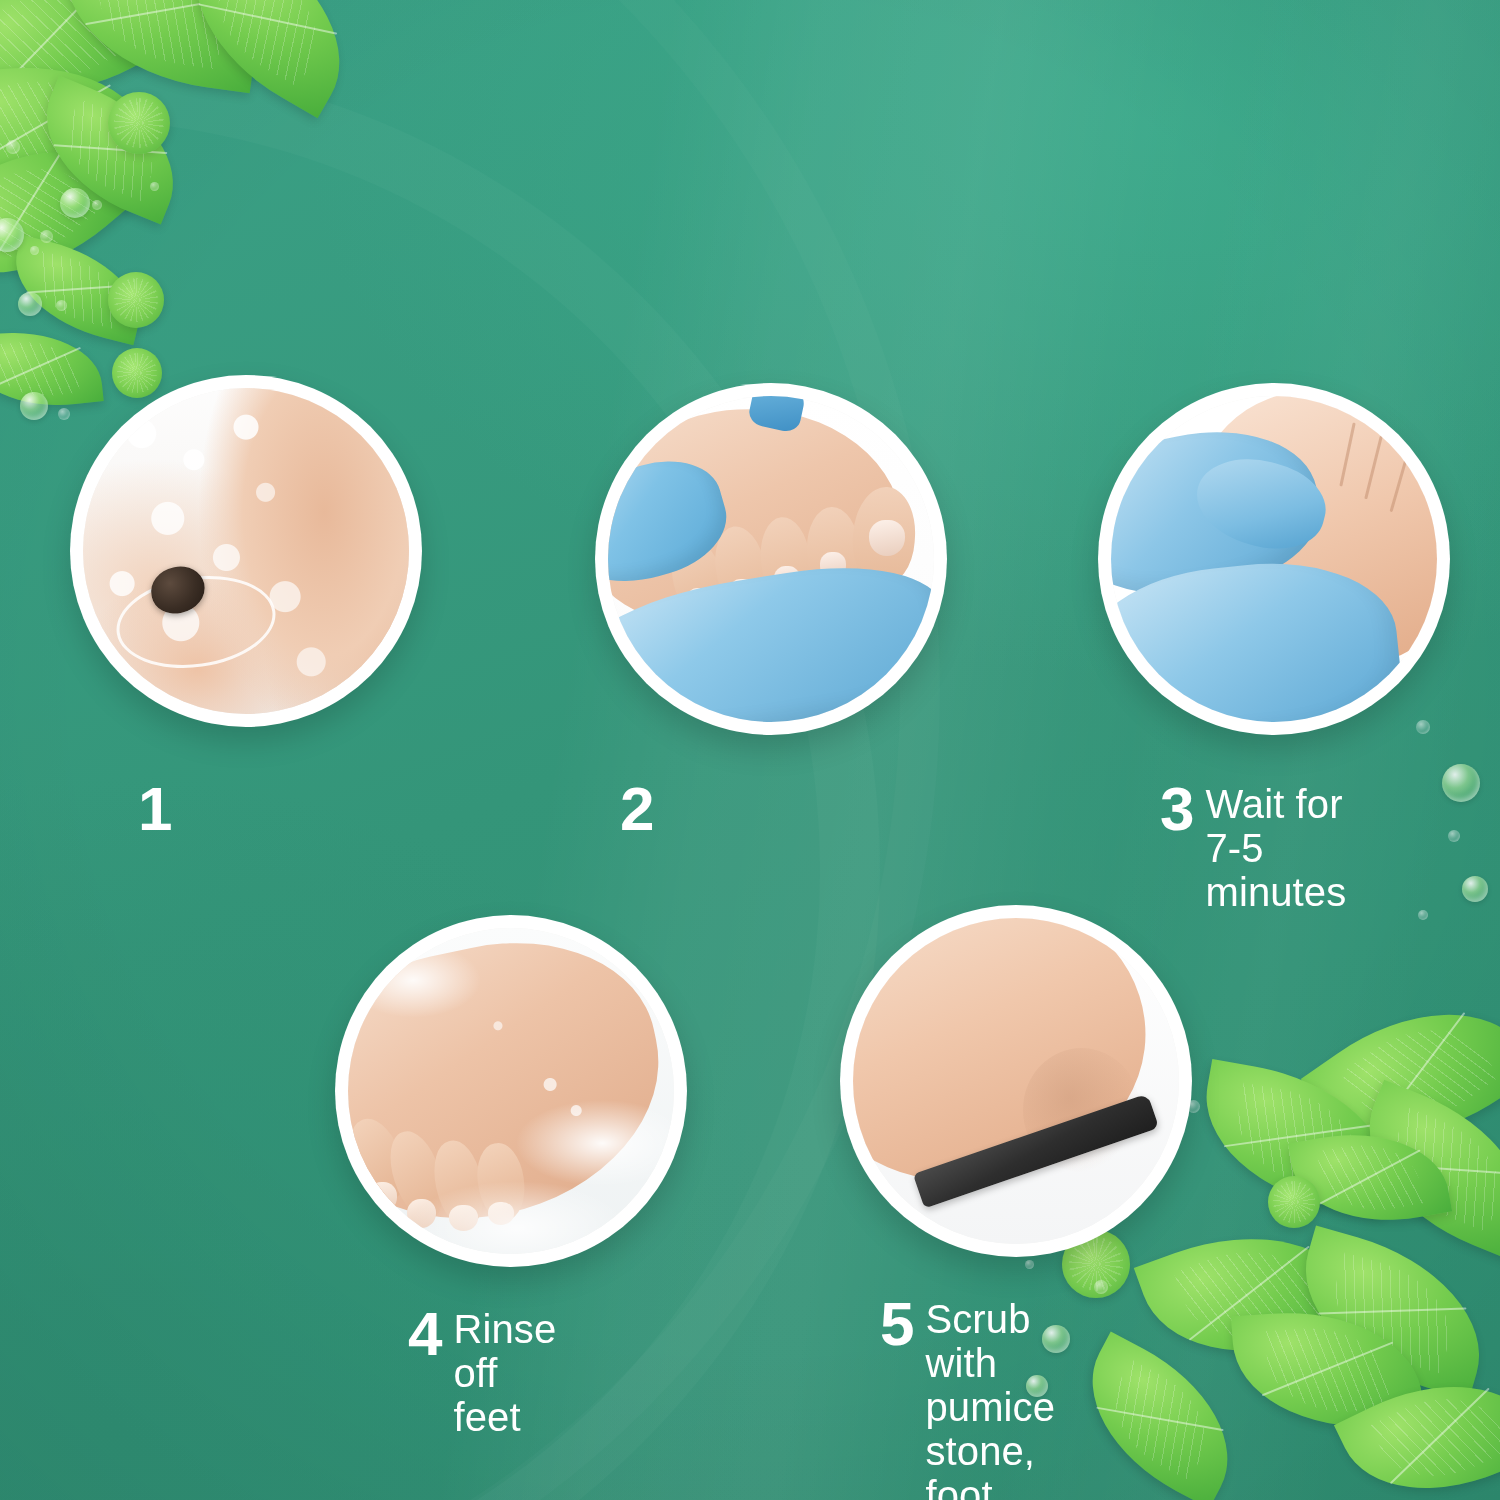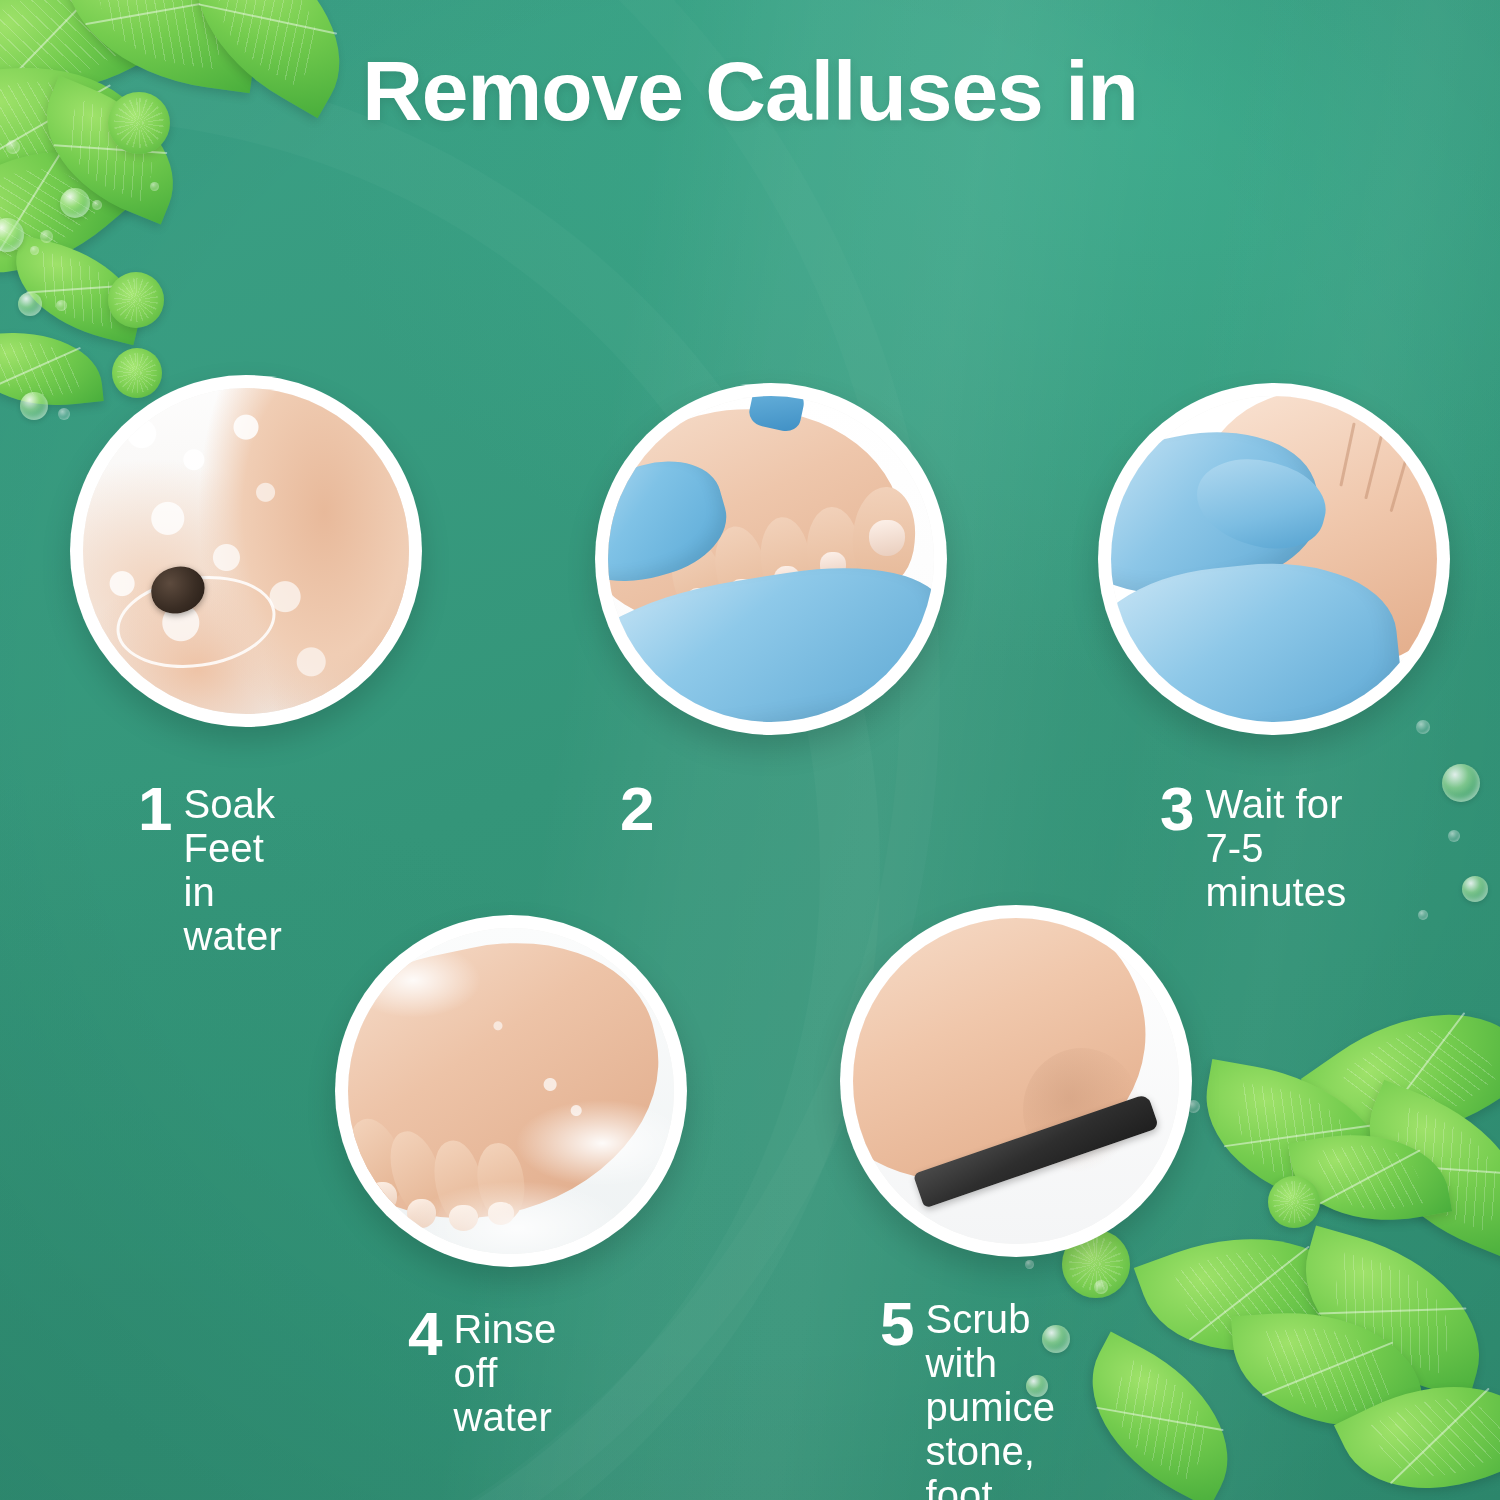--- a/index.html
+++ b/index.html
@@ -354,38 +354,35 @@
 
 <div class="deco" style="position:absolute;right:0;top:680px;width:140px;height:320px;z-index:3;">
   <div class="drop" style="right:20px;top:84px;width:38px;height:38px;"></div>
   <div class="drop-lite" style="right:70px;top:40px;width:14px;height:14px;"></div>
   <div class="drop-lite" style="right:40px;top:150px;width:12px;height:12px;"></div>
   <div class="drop" style="right:12px;top:196px;width:26px;height:26px;"></div>
   <div class="drop-lite" style="right:72px;top:230px;width:10px;height:10px;"></div>
 </div>
 
 <div id="headline">
-  <span>Remove Calluses in</span>
 </div>
 
 <div id="steps">
 
   <div class="step">
     <div class="photo p1" style="left:70px; top:375px; width:352px; height:352px;">
       <div class="photo-inner">
         <div class="sk"></div>
         <div class="foam"></div>
         <div class="ripple"></div>
         <div class="pebble"></div>
       </div>
     </div>
     <div class="cap" style="left:138px; top:780px;">
       <span class="num">1</span>
-      <span class="txt">Soak Feet
-in water</span>
     </div>
   </div>
 
   <div class="step">
     <div class="photo p2" style="left:595px; top:383px; width:352px; height:352px;">
       <div class="photo-inner">
         <div class="bgw"></div>
         <div class="foot"></div>
         <div class="toe" style="left:20%; top:44%; width:15%; height:24%; transform:rotate(-14deg);"></div>
         <div class="toe" style="left:33%; top:40%; width:15%; height:26%; transform:rotate(-10deg);"></div>
@@ -439,21 +436,21 @@
         <div class="nail" style="left:6%; top:78%; width:9%; height:9%;"></div>
         <div class="nail" style="left:18%; top:83%; width:9%; height:9%;"></div>
         <div class="nail" style="left:31%; top:85%; width:9%; height:8%;"></div>
         <div class="nail" style="left:43%; top:84%; width:8%; height:7%;"></div>
         <div class="water"></div>
       </div>
     </div>
     <div class="cap" style="left:408px; top:1305px;">
       <span class="num">4</span>
       <span class="txt">Rinse
-off water</span>
+off feet</span>
     </div>
   </div>
 
   <div class="step">
     <div class="photo p5" style="left:840px; top:905px; width:352px; height:352px;">
       <div class="photo-inner">
         <div class="bgw"></div>
         <div class="heel"></div>
         <div class="heelshade"></div>
         <div class="file"></div>

